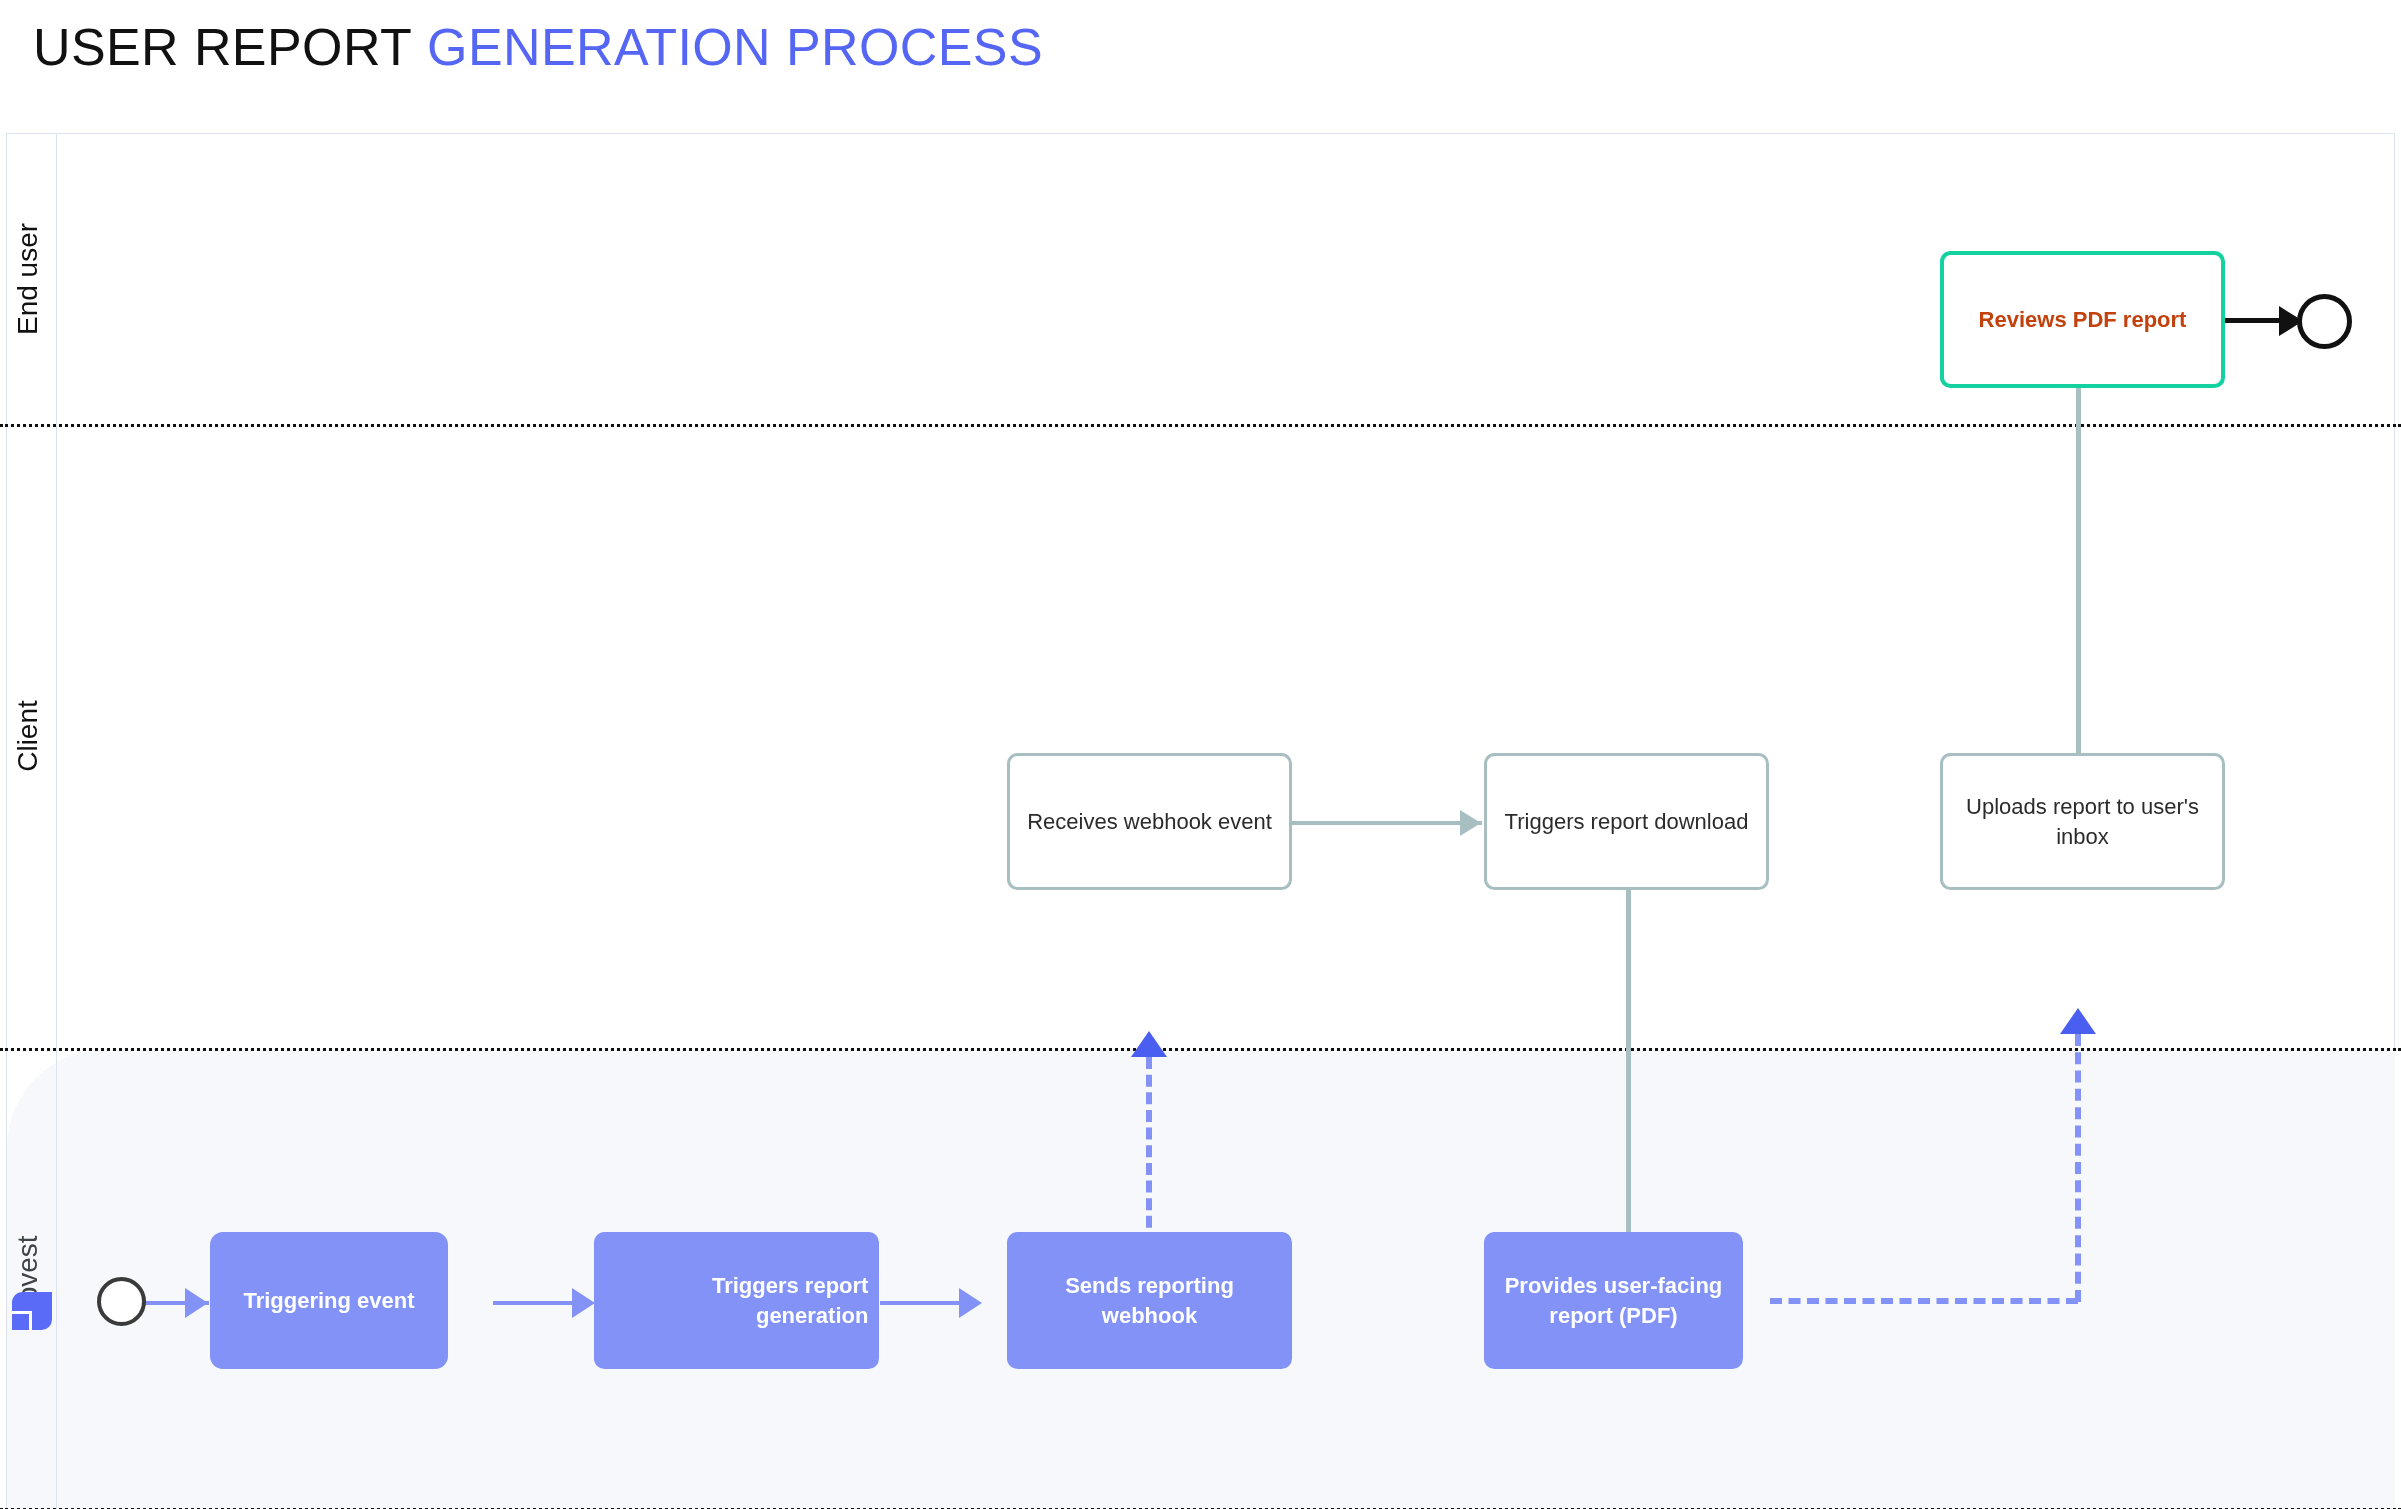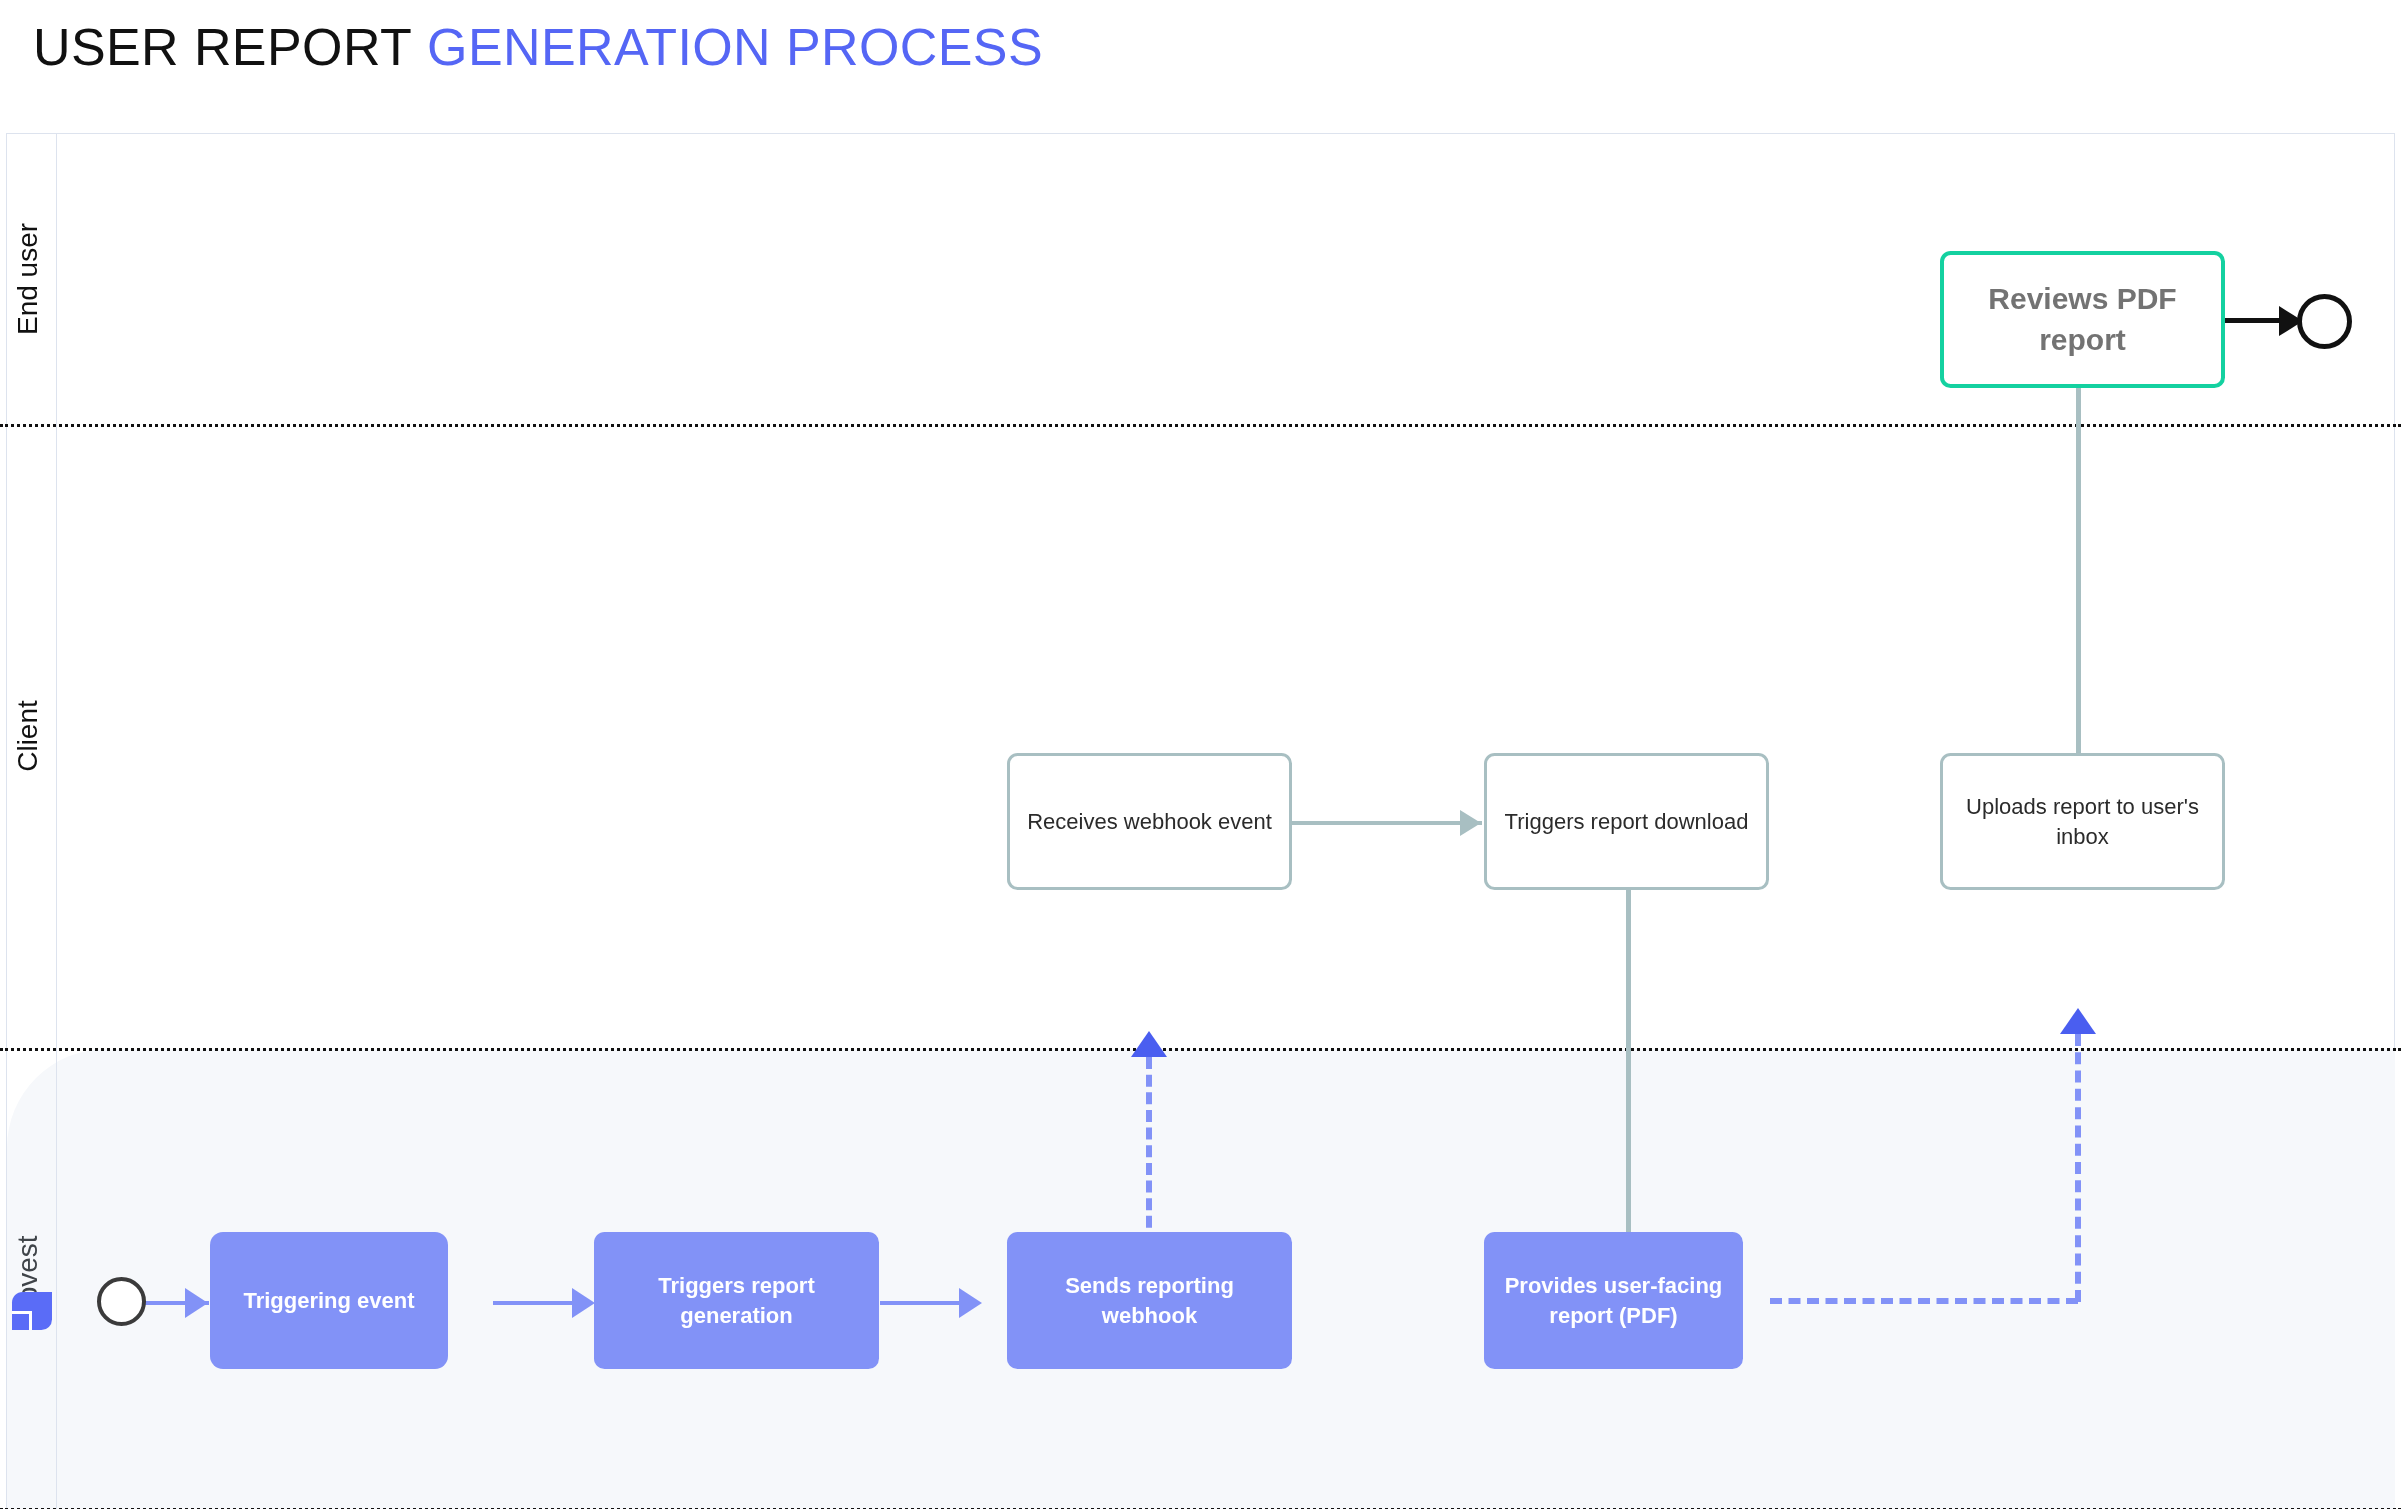--- a/index.html
+++ b/index.html
@@ -156,22 +156,22 @@
   .node-client {
     background: #ffffff;
     border: 3px solid #a8bfc2;
     color: #2b2b2b;
     font-size: 22px;
     font-weight: normal;
   }
   .node-enduser {
     background: #ffffff;
     border: 4.6px solid #14d1a0;
-    color: #737373;
-    font-size: 30px;
+    color: #c2410c;
+    font-size: 22px;
     font-weight: bold;
     justify-content: center;
   }
 
   
   .event-circle {
     position: absolute;
     box-sizing: border-box;
     border-radius: 50%;
   }
@@ -320,21 +320,21 @@
     </div>
     <div class="node node-client" style="left:1940px; top:620px; width:285px; height:137px;">
       <span>Uploads report to user's inbox</span>
     </div>
 
     <div class="event-circle event-start" style="left:97px; top:1144px;"></div>
 
     <div class="node node-upvest" style="left:210px; top:1099px; width:238px; height:137px;border-radius:13px;">
       <span>Triggering event</span>
     </div>
-    <div class="node node-upvest" style="left:594px; top:1099px; width:285px; height:137px;">
+    <div class="node node-upvest" style="left:594px; top:1099px; width:285px; height:137px;text-align:right;">
       <span>Triggers report generation</span>
     </div>
     <div class="node node-upvest" style="left:1007px; top:1099px; width:285px; height:137px;">
       <span>Sends reporting webhook</span>
     </div>
     <div class="node node-upvest" style="left:1484px; top:1099px; width:259px; height:137px;">
       <span>Provides user-facing report (PDF)</span>
     </div>
 
   </div>

